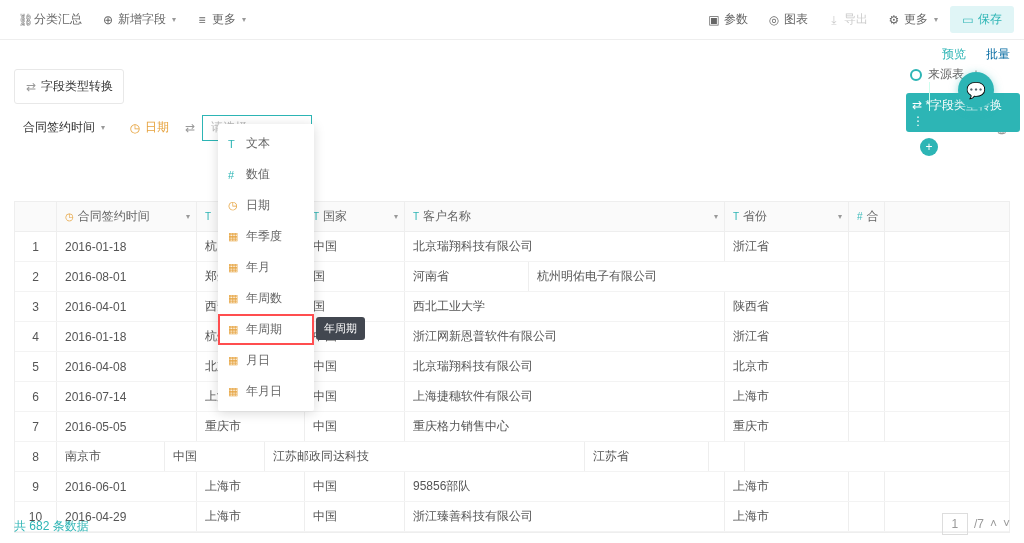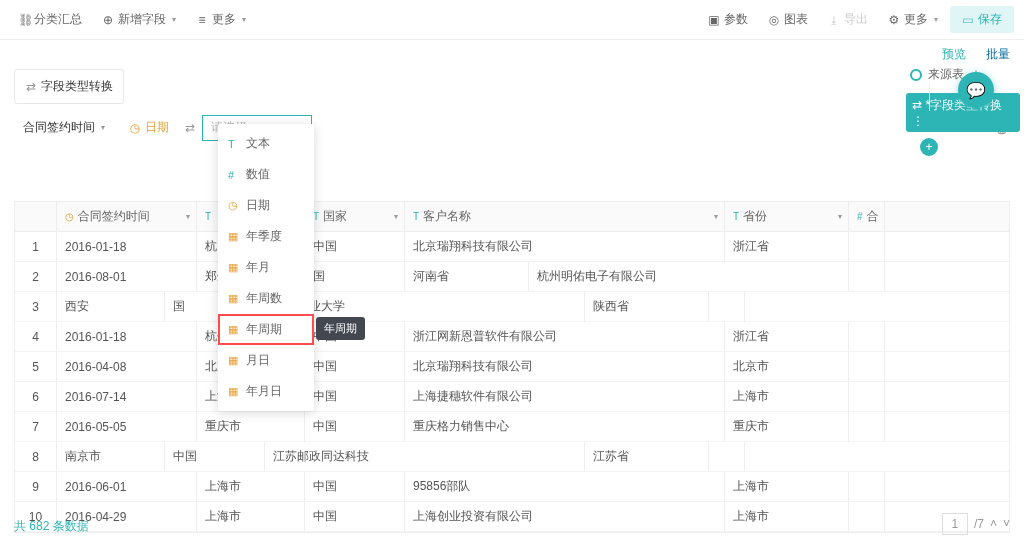--- a/index.html
+++ b/index.html
@@ -219,20 +219,21 @@
         <div class="td col-idx">2</div>
         <div class="td col-date">2016-08-01</div>
         <div class="td col-city">郑州</div>
         <div class="td col-country">国</div>
         <div class="td col-prov">河南省</div>
         <div class="td col-cust">杭州明佑电子有限公司</div>
         <div class="td col-oth"></div>
       </div>
       <div class="trow">
         <div class="td col-idx">3</div>
+        <div class="td col-date">2016-04-01</div>
         <div class="td col-city">西安</div>
         <div class="td col-country">国</div>
         <div class="td col-cust">西北工业大学</div>
         <div class="td col-prov">陕西省</div>
         <div class="td col-oth"></div>
       </div>
       <div class="trow">
         <div class="td col-idx">4</div>
         <div class="td col-date">2016-01-18</div>
         <div class="td col-city">杭州</div>
@@ -283,21 +284,21 @@
         <div class="td col-country">中国</div>
         <div class="td col-cust">95856部队</div>
         <div class="td col-prov">上海市</div>
         <div class="td col-oth"></div>
       </div>
       <div class="trow">
         <div class="td col-idx">10</div>
         <div class="td col-date">2016-04-29</div>
         <div class="td col-city">上海市</div>
         <div class="td col-country">中国</div>
-        <div class="td col-cust">上海创业投资有限公司</div>
+        <div class="td col-cust">浙江臻善科技有限公司</div>
         <div class="td col-prov">上海市</div>
         <div class="td col-oth"></div>
       </div>
     </div>
 </div>
 
 <div class="footer">
   <div class="count"><span>共 </span><span>682</span><span> 条数据</span></div>
   <div class="pager">
     <div class="pg-box">1</div>

